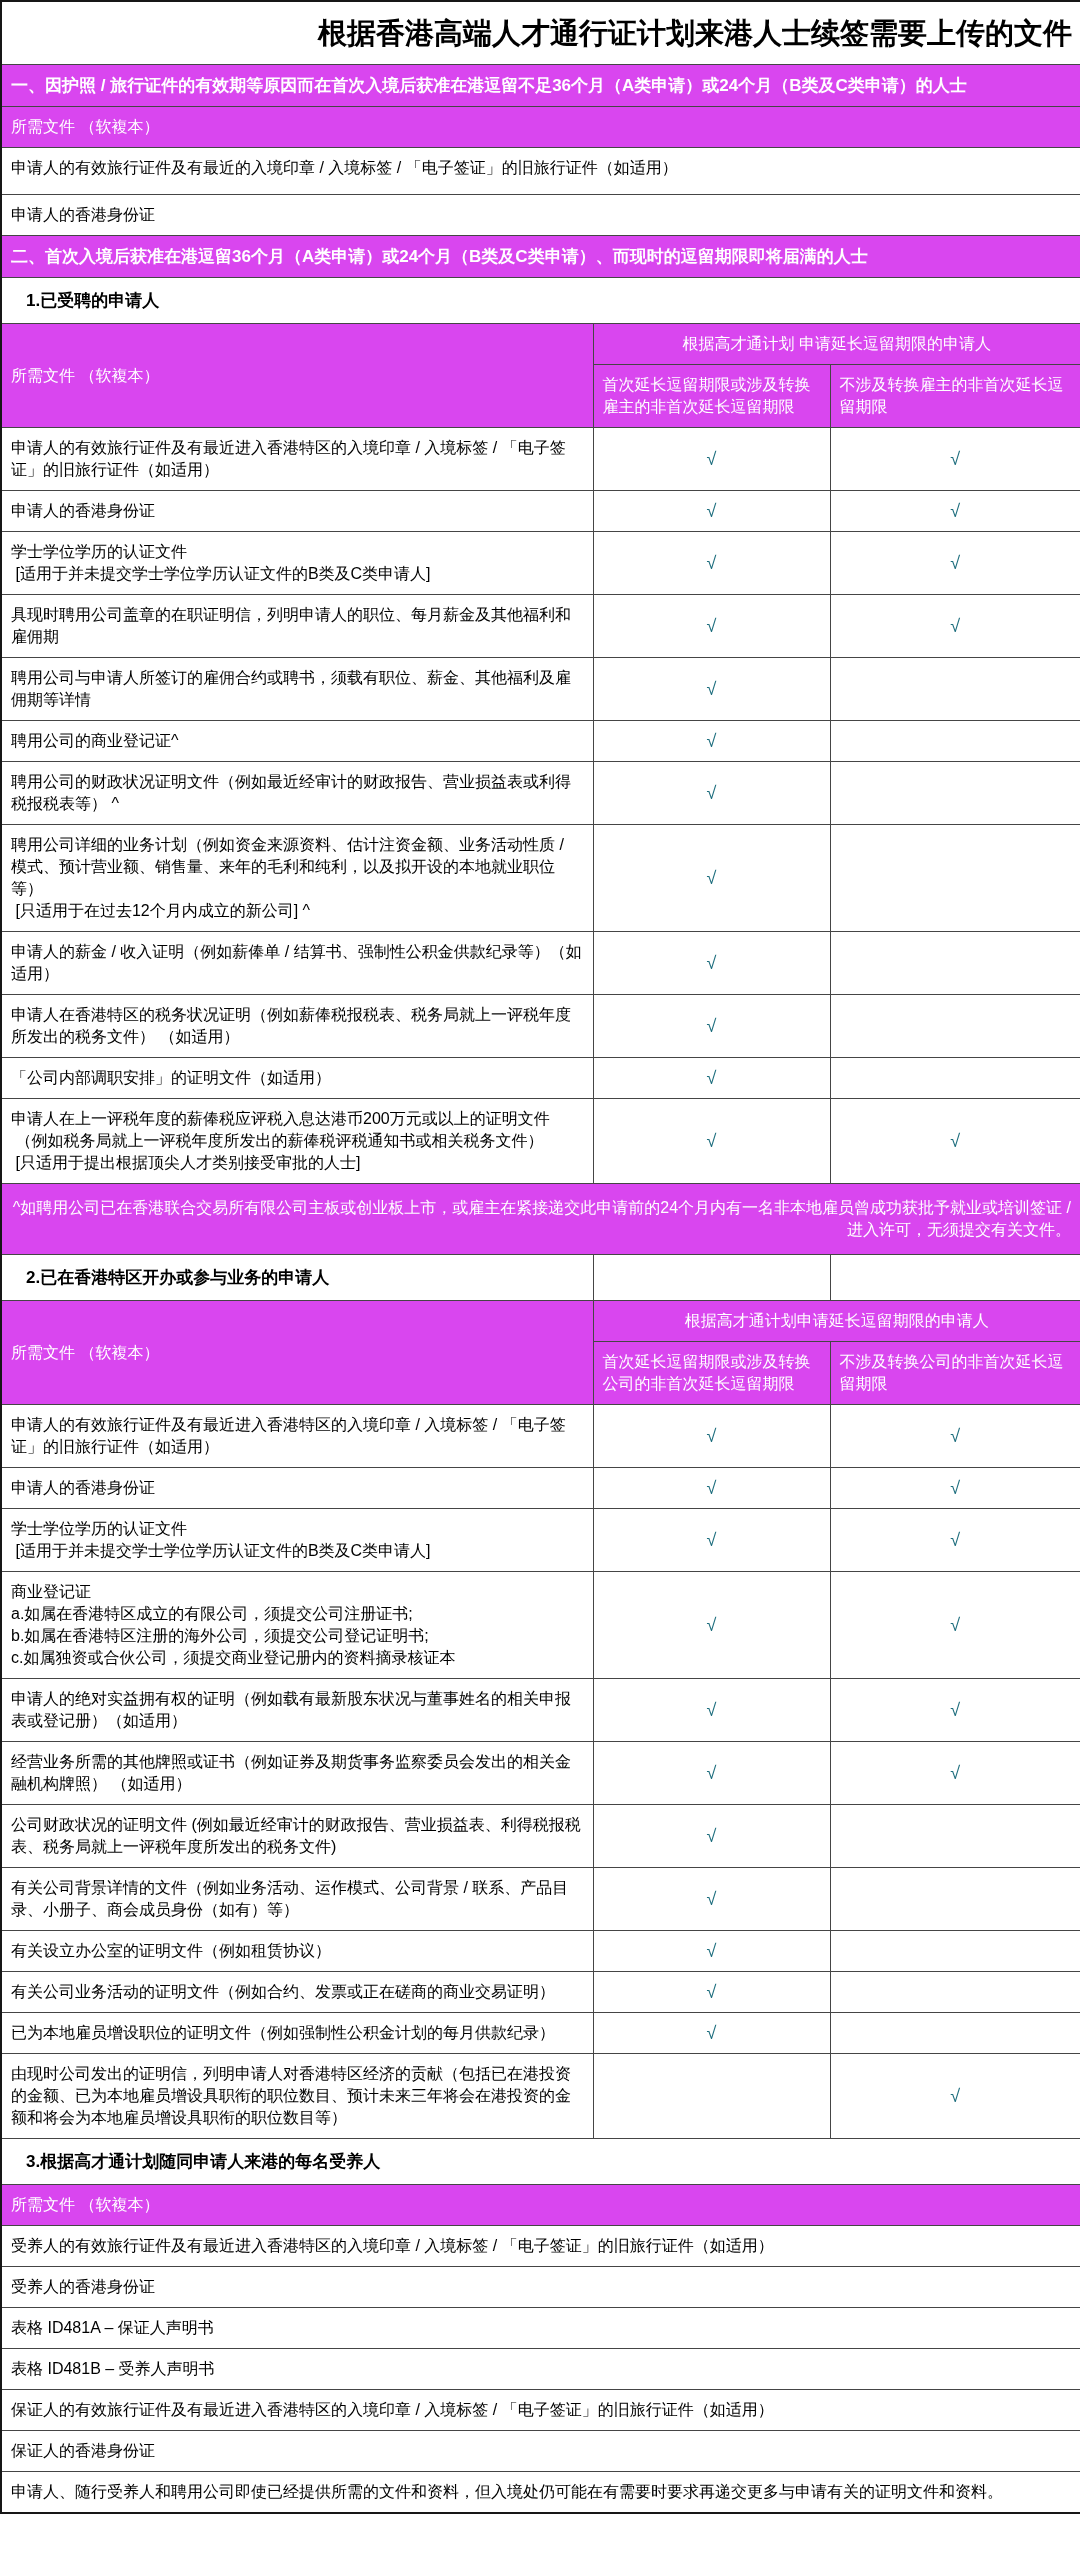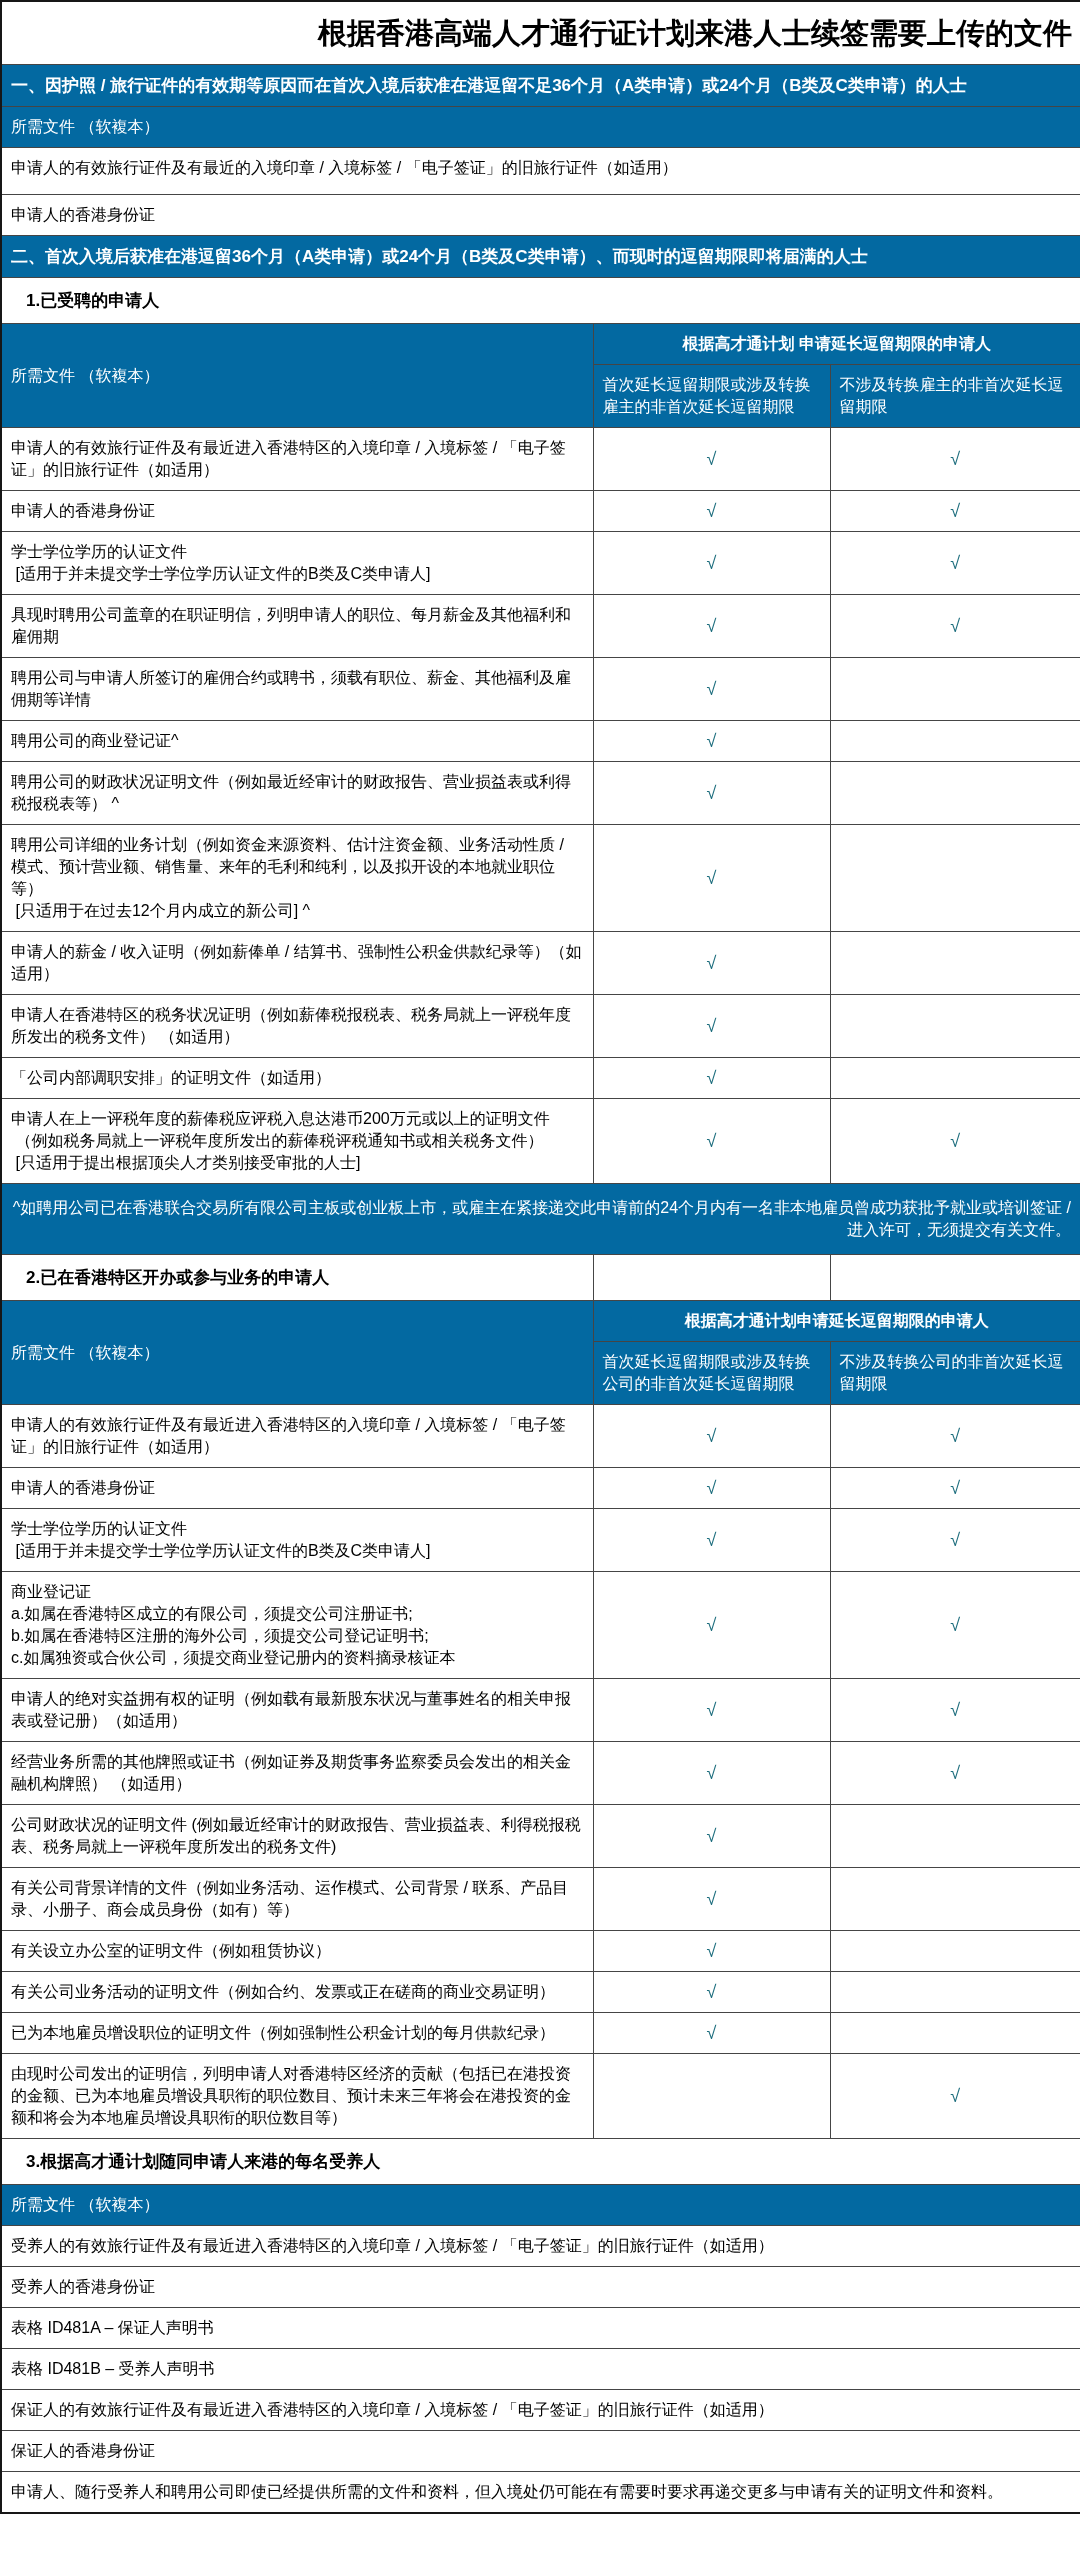--- a/index.html
+++ b/index.html
@@ -1,23 +1,23 @@
 <!DOCTYPE html>
 <html><head>
 <meta charset="utf-8">
 <style>
   html,body{margin:0;padding:0;background:#ffffff;}
   body{width:1080px;font-family:"Liberation Sans","DejaVu Sans",sans-serif;color:#000;}
   table{width:1080px;border-collapse:collapse;table-layout:fixed;border:2px solid #161616;background:#fff;}
   td{border:1px solid #454545;vertical-align:middle;padding:9px 9px;font-size:16px;line-height:22px;white-space:pre-line;word-break:break-word;}
   .title{font-size:29px;line-height:36px;font-weight:bold;text-align:right;padding:13px 8px;}
-  .band{background:#0369a1;color:#ffffff;}
+  .band{background:#d946ef;color:#ffffff;}
   .sec{font-weight:bold;font-size:17px;line-height:23px;}
   .subtitle{font-weight:bold;font-size:17px;line-height:23px;padding:11px 24px;}
-  .grouphdr{text-align:center;font-weight:bold;}
+  .grouphdr{text-align:center;}
   .grouphdr.left{text-align:center;}
   .chk{text-align:center;color:#1E6E7E;font-size:18px;}
   .note{padding:13px 9px;text-align:right;}
   .tall{padding-bottom:15px;}
   .u{}
 </style>
 </head>
 <body>
 
 <table>

